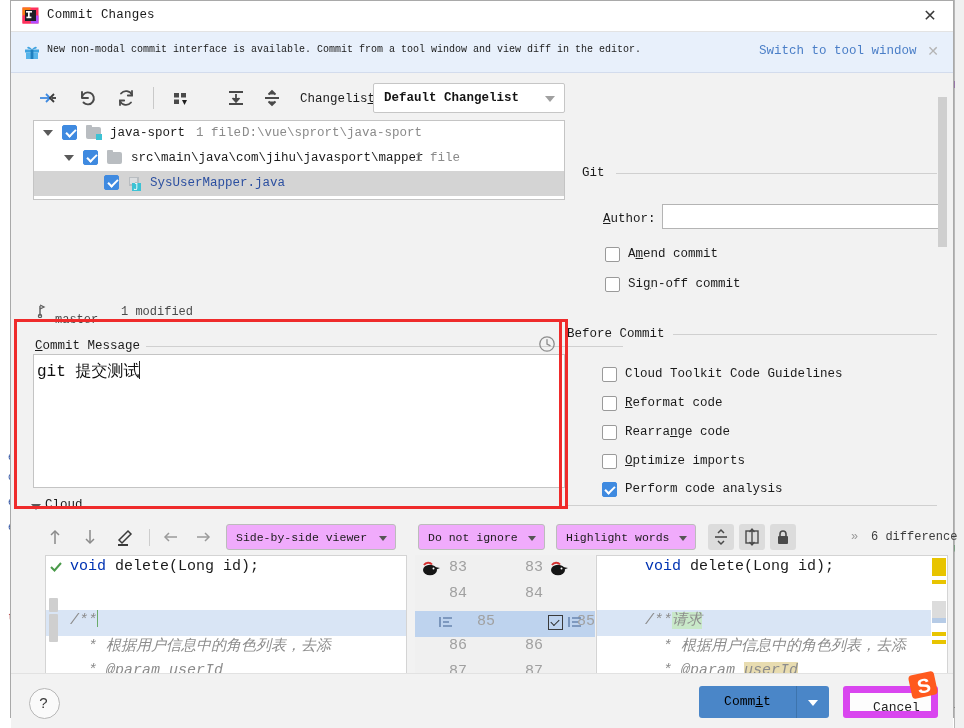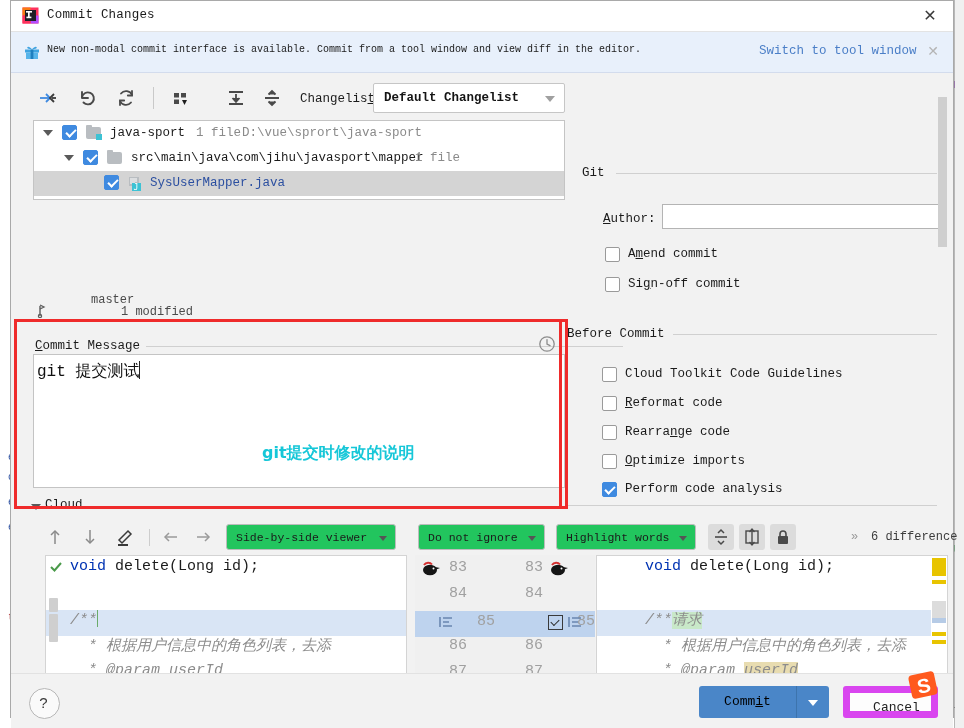--- a/index.html
+++ b/index.html
@@ -64,21 +64,21 @@
   .cbx.on:after{content:"";position:absolute;left:3px;top:3px;width:8px;height:4px;border-left:2px solid #fff;
                 border-bottom:2px solid #fff;transform:rotate(-45deg);}
   .fldr{position:absolute;top:6px;width:15px;height:12px;background:#b9bdc1;border-radius:1px 2px 2px 2px;}
   .fldr:before{content:"";position:absolute;left:0;top:-2px;width:6px;height:3px;background:#b9bdc1;border-radius:1px 1px 0 0;}
   .fldr.mod:after{content:"";position:absolute;right:-1px;bottom:-1px;width:6px;height:6px;background:#3dc2d4;}
   .ft-txt{position:absolute;font-size:12.5px;color:#1b1b1b;top:5px;white-space:nowrap;}
   .ft-dim{color:#8a8a8a;}
   .ft-blue{color:#2b4fa0;}
   .jfile{position:absolute;top:5px;width:14px;height:15px;}
   .branch-ico{position:absolute;left:26px;top:231px;width:12px;height:14px;}
-  .branch-name{position:absolute;left:44px;top:220px;font-size:12px;color:#4a4a4a;margin-left:36px;}
+  .branch-name{position:absolute;left:44px;top:240px;font-size:12px;color:#4a4a4a;}
   .branch-mod{position:absolute;left:110px;top:232px;font-size:12px;color:#4a4a4a;}
 
   .cm-title{position:absolute;left:24px;top:266px;font-size:12.5px;color:#1b1b1b;background:#f2f2f2;padding-right:6px;}
   .cm-rule{position:absolute;left:24px;right:0px;top:273px;height:1px;background:#d0d0d0;}
   .cm-clock{position:absolute;left:527px;top:262px;width:18px;height:18px;cursor:pointer;}
   .cm-box{position:absolute;left:22px;top:281px;width:532px;height:134px;background:#fff;border:1px solid #c4c4c4;
           box-sizing:border-box;}
   .cm-text{position:absolute;left:3px;top:6px;font-size:16px;color:#101010;
            font-family:"Liberation Mono","DejaVu Sans Mono",monospace;white-space:pre;}
   .cm-caret{display:inline-block;width:1px;height:18px;background:#222;vertical-align:-3px;}
@@ -111,21 +111,21 @@
 
   
   .annot2{position:absolute;left:551px;top:246px;width:6px;height:190px;border:3px solid #ef2b2b;border-left:none;
           box-sizing:border-box;z-index:40;pointer-events:none;}
 
   
   .diffwrap{position:absolute;left:12px;top:446px;right:0px;height:228px;background:#f2f2f2;}
   .dtb{position:relative;height:36px;}
   .dtb-ico{position:absolute;top:6px;width:24px;height:24px;cursor:pointer;}
   .dtb-sep{position:absolute;top:10px;width:1px;height:17px;background:#cdcdcd;}
-  .dsel{position:absolute;top:5px;height:26px;background:#22c55e;border:1px solid #bcbcbc;border-radius:3px;box-sizing:border-box;cursor:pointer;padding-left:26px;}
+  .dsel{position:absolute;top:5px;height:26px;background:#f0abfc;border:1px solid #bcbcbc;border-radius:3px;box-sizing:border-box;cursor:pointer;padding-left:26px;}
   .dsel-txt{position:absolute;left:9px;top:6px;font-size:11.5px;color:#1b1b1b;white-space:nowrap;}
   .dsel-ar{position:absolute;right:8px;top:11px;width:0;height:0;border-left:4px solid transparent;
            border-right:4px solid transparent;border-top:5px solid #555;}
   .dbtn{position:absolute;top:5px;width:26px;height:26px;background:#dcdcdc;border-radius:3px;cursor:pointer;}
   .ddiffcount{position:absolute;left:848px;top:11px;font-size:12px;color:#3c3c3c;white-space:nowrap;}
   .dchev{position:absolute;left:828px;top:11px;font-size:12px;color:#9a9a9a;}
 
   .dhdr{position:relative;height:22px;}
   .dhash{position:absolute;left:22px;top:4px;font-size:11px;color:#2e2e2e;white-space:nowrap;}
   .dlock{position:absolute;left:6px;top:3px;width:13px;height:14px;}
@@ -331,21 +331,20 @@
       <div class="cm-rule" style="width:498px;left:114px;"></div>
       <span class="cm-title"><u>C</u>ommit Message</span>
       <span class="cm-clock">
         <svg width="18" height="18" viewBox="0 0 18 18">
           <circle cx="9" cy="9" r="7.2" fill="none" stroke="#8c8c8c" stroke-width="1.3"></circle>
           <path d="M9 4.6 L9 9 L12 10.6" stroke="#8c8c8c" stroke-width="1.3" fill="none" stroke-linecap="round"></path>
         </svg>
       </span>
       <div class="cm-box">
         <span class="cm-text"><span>git 提交测试</span><span class="cm-caret"></span></span>
-        <span class="cm-note">git提交时修改的说明</span>
       </div>
 
       <span class="diff-tw"></span>
       <span class="diff-toggle">Cloud</span>
 
       <div class="annot"></div>
 
       <div class="rcol">
         <span class="grp-label" style="left:18px;top:93px;">Git</span>
         <div class="grp-rule" style="left:52px;top:100px;width:321px;"></div>

